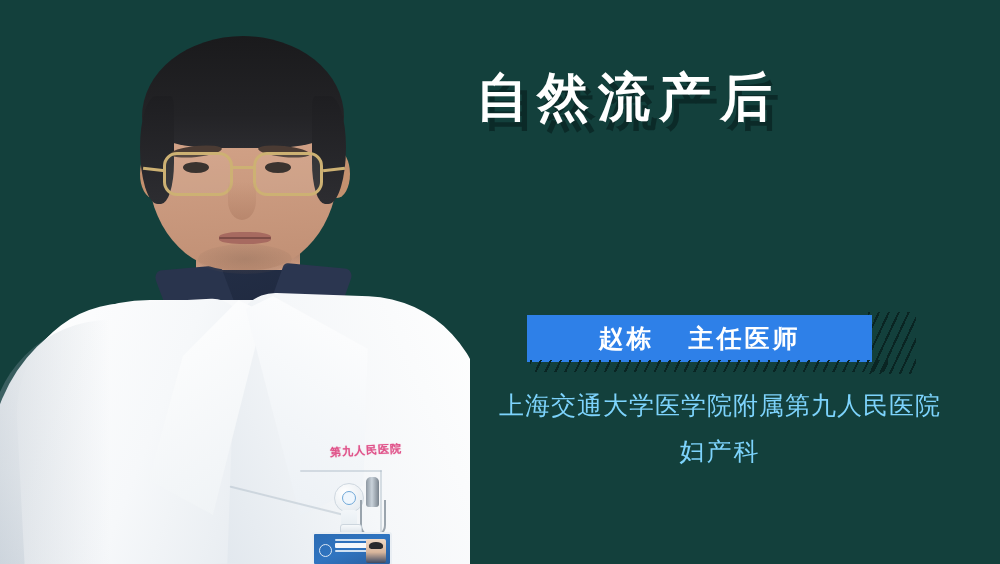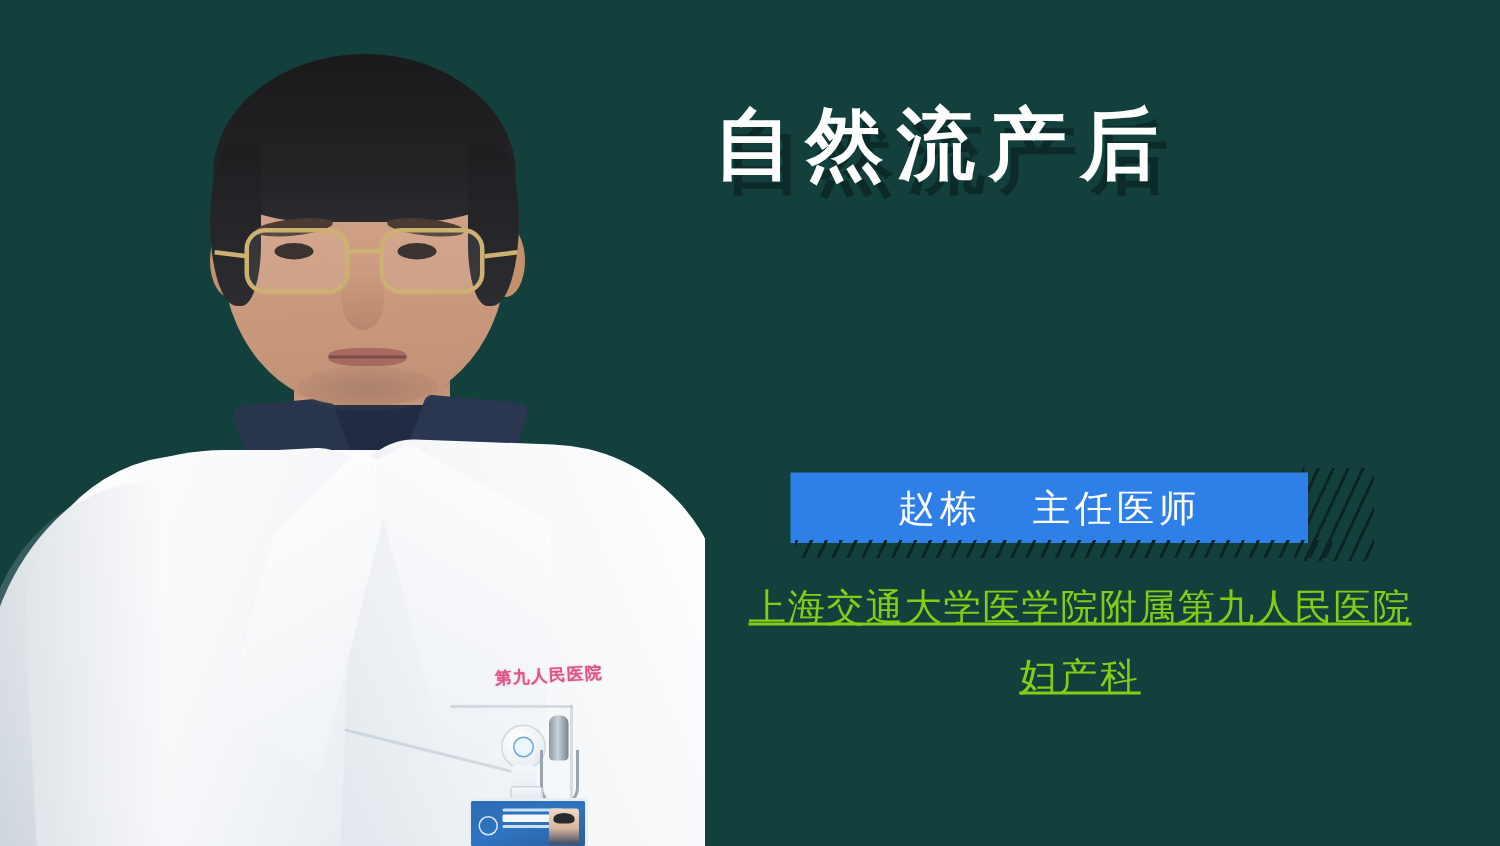--- a/index.html
+++ b/index.html
@@ -282,30 +282,30 @@
   #hatch-under{left:530px;top:360px;width:358px;height:12px;}
   #hatch-right{left:868px;top:312px;width:48px;height:62px;}
 
   
   #doctor-badge{
     position:absolute;left:527px;top:315px;width:345px;height:47px;
     background:#2E80E8;
     display:flex;align-items:center;justify-content:center;
   }
   #doctor-badge .nm{
-    color:#fff;font-weight:400;font-size:25px;letter-spacing:3px;
+    color:#fff;font-weight:700;font-size:25px;letter-spacing:3px;
   }
   #doctor-badge .gap{display:inline-block;width:34px;}
 
   
   #hospital{
     position:absolute;left:440px;top:382px;width:560px;text-align:center;
   }
   #hospital .hl{
-    color:#84cc16;font-size:25px;line-height:46px;letter-spacing:1px;white-space:nowrap;text-decoration:underline;
+    color:#7dd3fc;font-size:25px;line-height:46px;letter-spacing:1px;white-space:nowrap;
   }
   #hospital .hl.dept{letter-spacing:2px;}
 </style>
 </head>
 <body>
 
 <div id="stage">
 
   <div id="photo">
 

